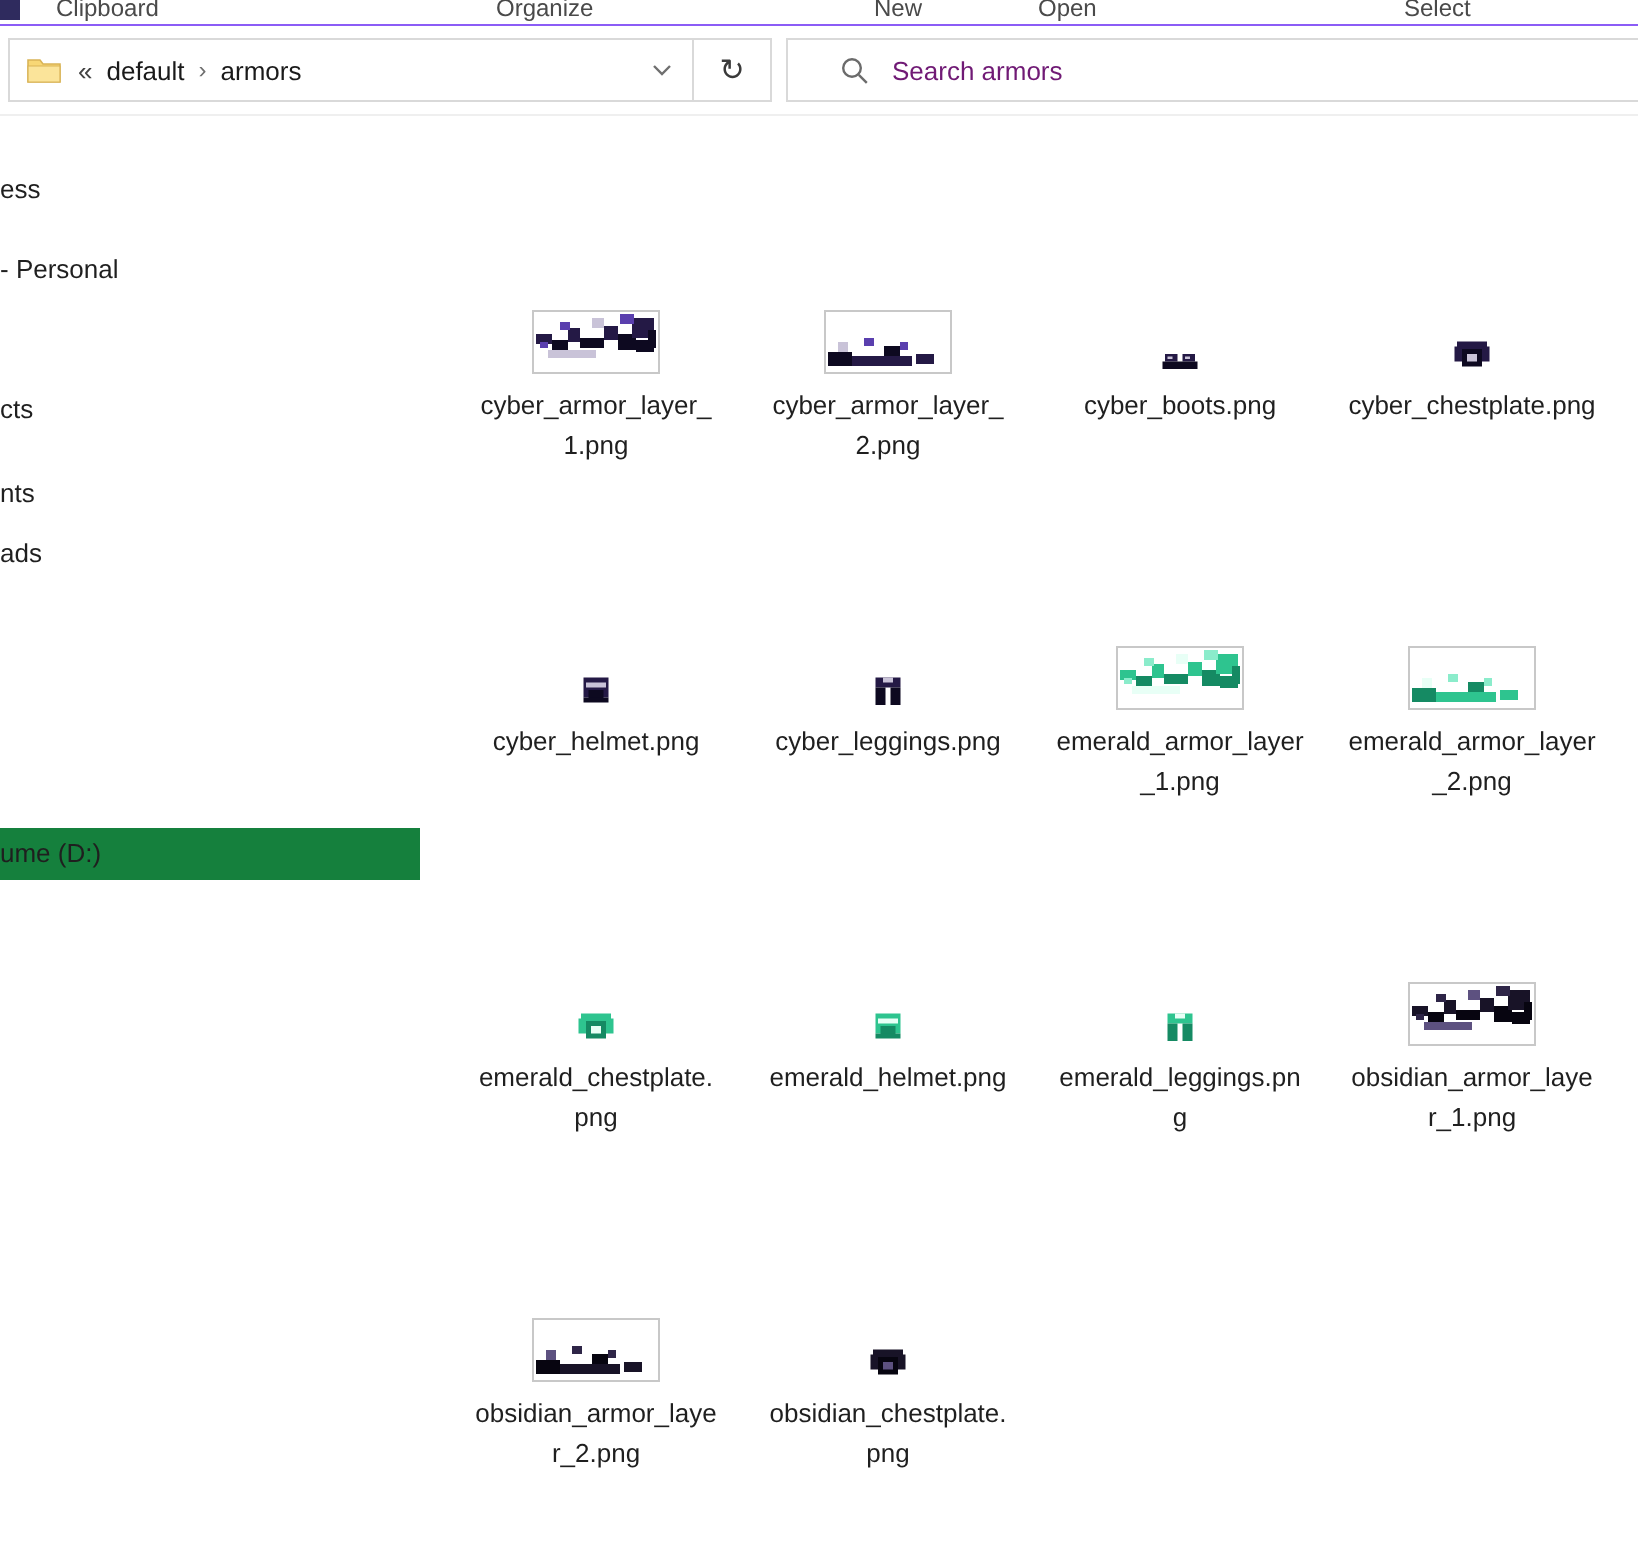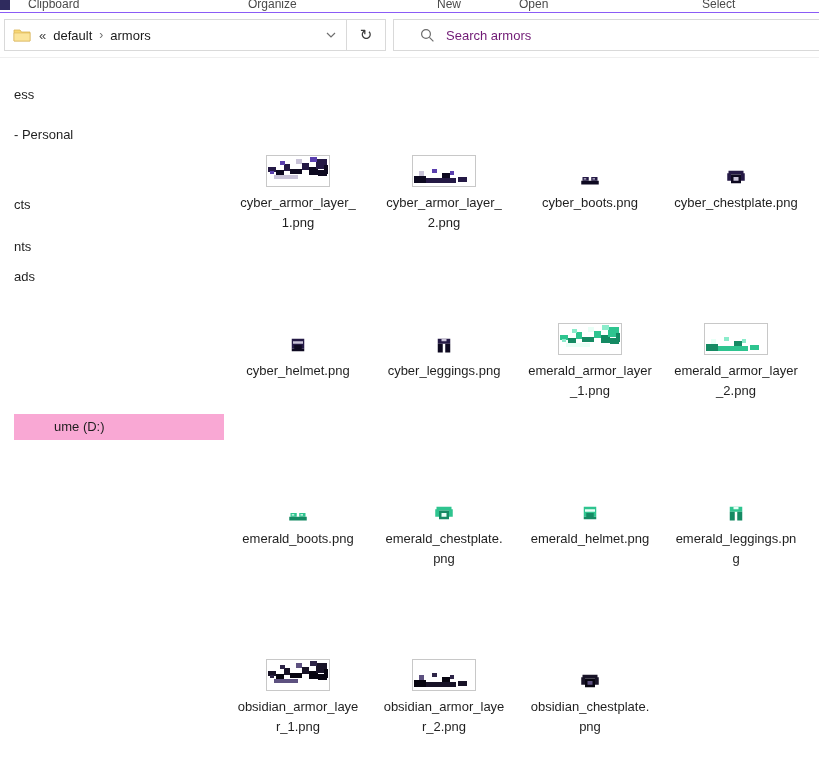--- a/index.html
+++ b/index.html
@@ -30,24 +30,24 @@
     font-size:15px;color:#3a3a3a;}
   .search-control{
     position:absolute;left:393px;top:6px;right:-1px;height:32px;box-sizing:border-box;
     border:1px solid #d9d9d9;background:#fff;display:flex;align-items:center;
   }
   .search-icon{margin-left:26px;flex:0 0 auto;}
   .search-placeholder{margin-left:11px;font-size:13px;color:#701a75;}
 
   
   .content{position:absolute;top:58px;left:0;right:0;bottom:0;background:#fff;}
-  .sidebar{position:absolute;left:14px;top:0;width:210px;height:100%;}
+  .sidebar{position:absolute;left:0;top:0;width:210px;height:100%;}
   .side-item{font-size:13px;color:#1f1f1f;height:22px;line-height:22px;white-space:nowrap;overflow:hidden;}
   .m0{margin-top:26px}.m1{margin-top:18px}.m2{margin-top:48px}.m3{margin-top:20px}.m4{margin-top:8px}.m5{margin-top:126px}
-  .side-item.selected{background:#f9a8d4;height:26px;line-height:26px;padding-left:40px;}
+  .side-item.selected{background:#15803d;height:26px;line-height:26px;}
 
   .file-area{position:absolute;left:210px;top:0;right:0;bottom:0;}
   #grid{display:grid;grid-template-columns:repeat(4,146px);padding:35px 0 0 15px;}
   .file-item{width:146px;height:168px;display:flex;flex-direction:column;align-items:center;cursor:default;}
   .icon-area{height:100px;width:100%;display:flex;align-items:flex-end;justify-content:center;
     padding-bottom:6px;box-sizing:border-box;}
   .file-name{font-size:13px;line-height:20px;color:#1f1f1f;text-align:center;max-width:124px;word-break:break-all;}
 </style>
 </head>
 <body>
@@ -217,33 +217,20 @@
               <rect x="20" y="14" width="5" height="4" fill="#8beccb"></rect>
               <rect x="46" y="22" width="9" height="5" fill="#2ec48f"></rect>
               <rect x="38" y="16" width="4" height="4" fill="#8beccb"></rect>
             </svg>
           </div>
     <div class="file-name">emerald_armor_layer_2.png</div>
   </div>
         <div class="file-item">
     <div class="icon-area">
             <svg width="20" height="20" viewBox="0 0 16 16">
-              <rect x="2" y="8" width="5" height="3" fill="#2ec48f"></rect>
-              <rect x="1" y="11" width="7" height="3" fill="#158a63"></rect>
-              <rect x="9" y="8" width="5" height="3" fill="#2ec48f"></rect>
-              <rect x="8" y="11" width="7" height="3" fill="#158a63"></rect>
-              <rect x="3" y="9" width="2" height="1" fill="#e8fff6"></rect>
-              <rect x="10" y="9" width="2" height="1" fill="#e8fff6"></rect>
-            </svg>
-          </div>
-    <div class="file-name">emerald_boots.png</div>
-  </div>
-        <div class="file-item">
-    <div class="icon-area">
-            <svg width="20" height="20" viewBox="0 0 16 16">
               <rect x="2" y="3" width="12" height="3" fill="#2ec48f"></rect>
               <rect x="1" y="5" width="3" height="6" fill="#2ec48f"></rect>
               <rect x="12" y="5" width="3" height="6" fill="#2ec48f"></rect>
               <rect x="4" y="6" width="8" height="7" fill="#158a63"></rect>
               <rect x="6" y="8" width="4" height="3" fill="#e8fff6"></rect>
             </svg>
           </div>
     <div class="file-name">emerald_chestplate.png</div>
   </div>
         <div class="file-item">

